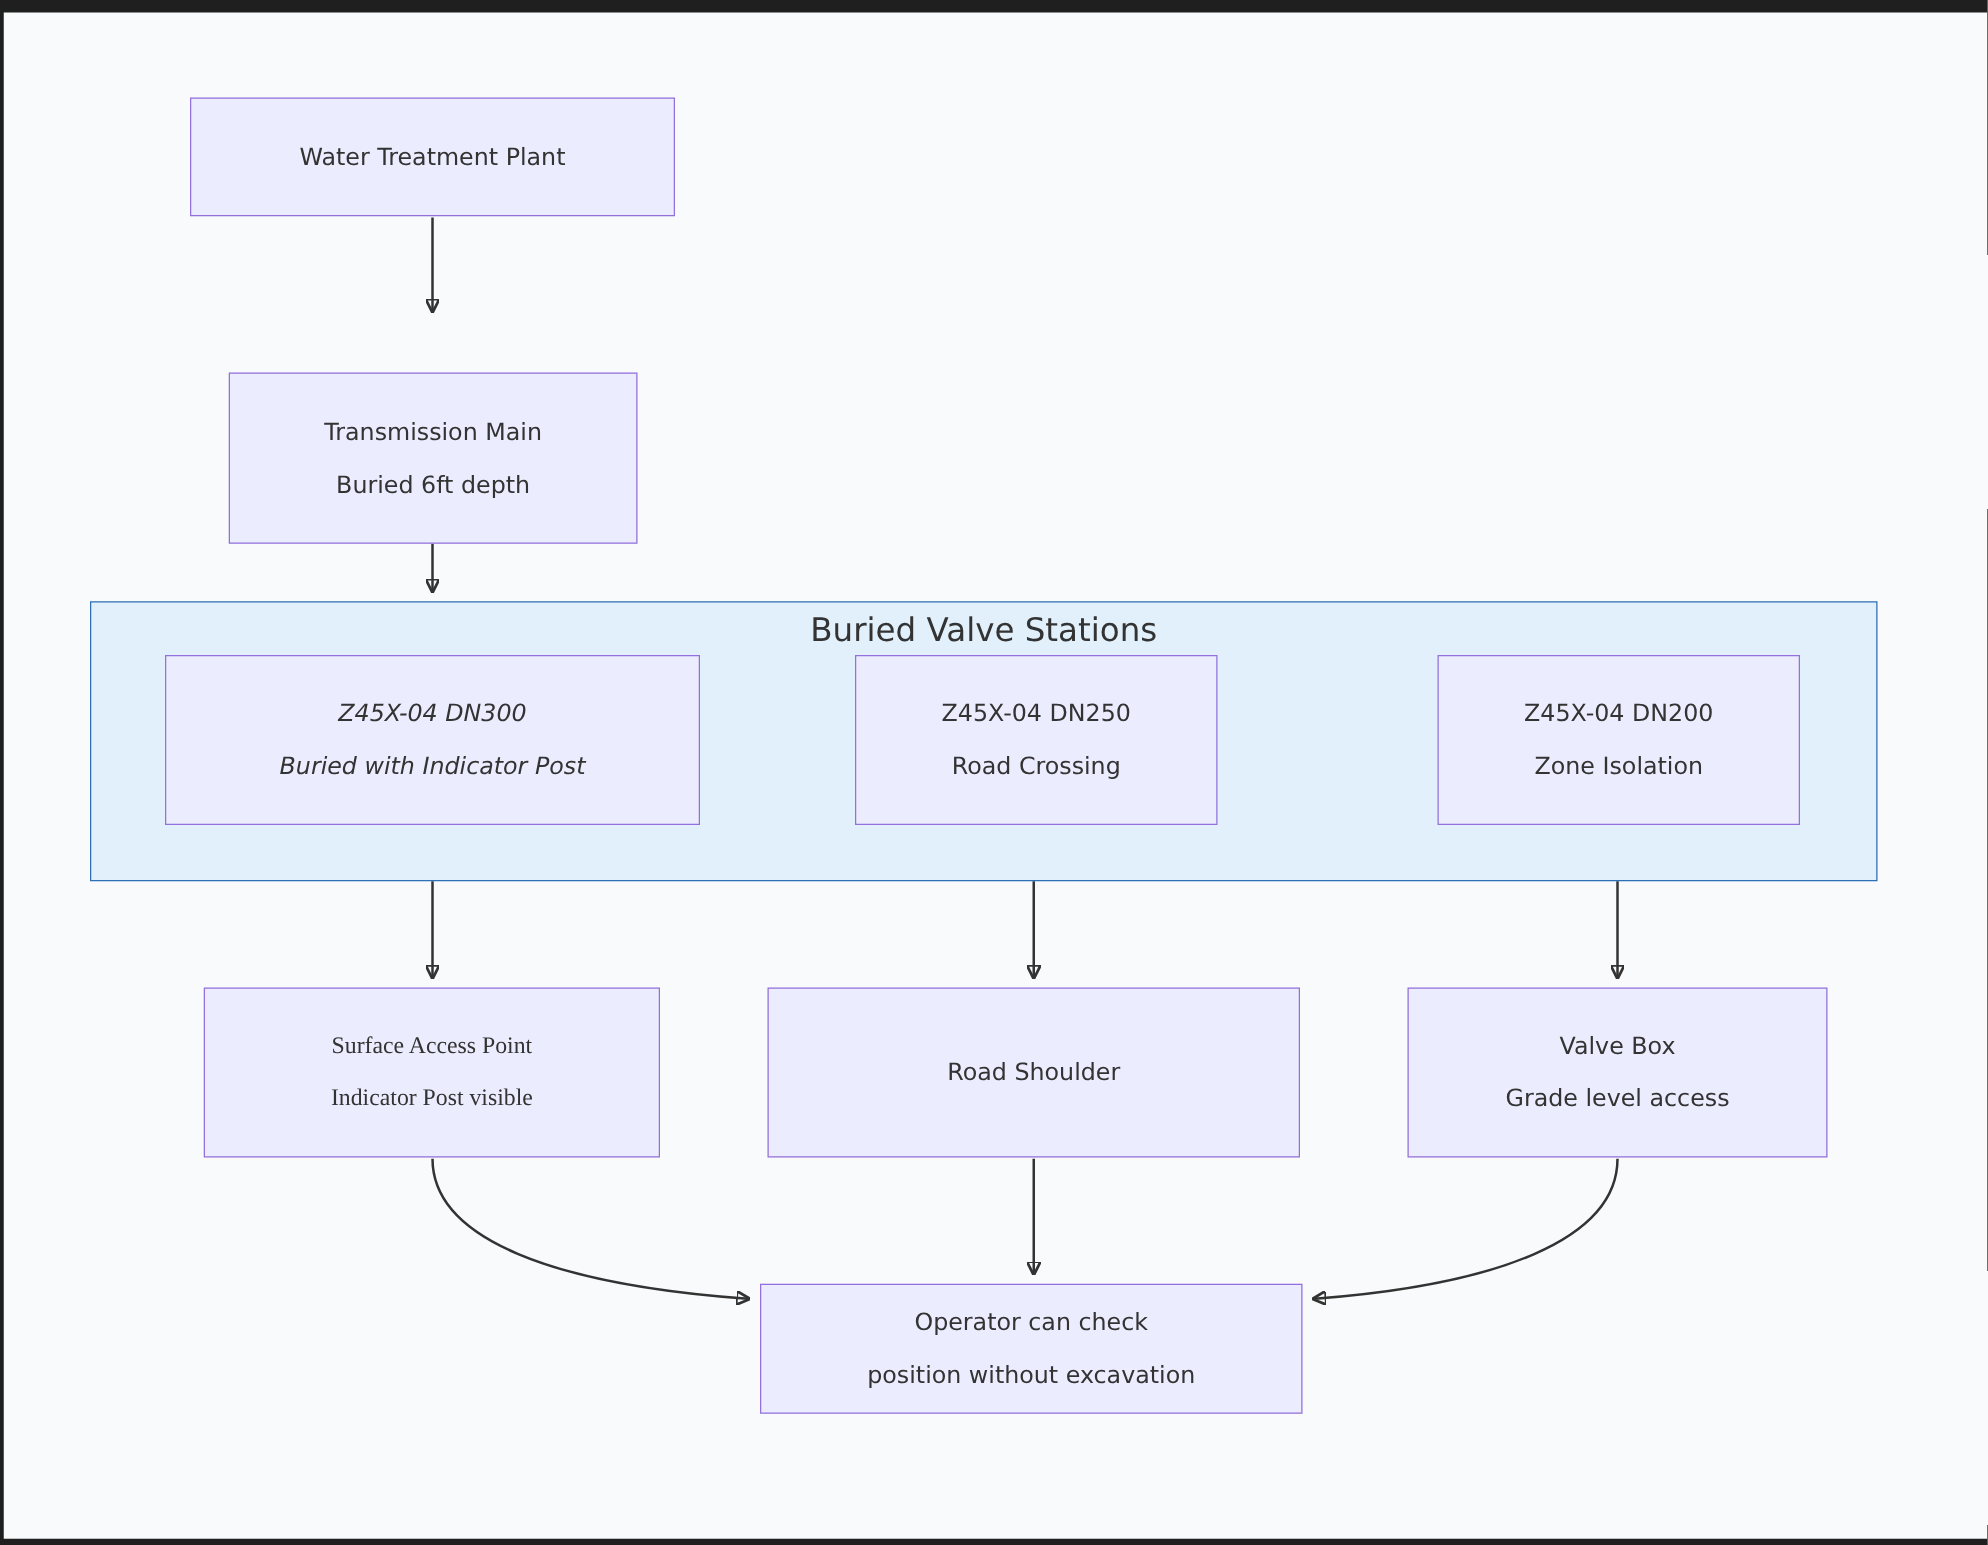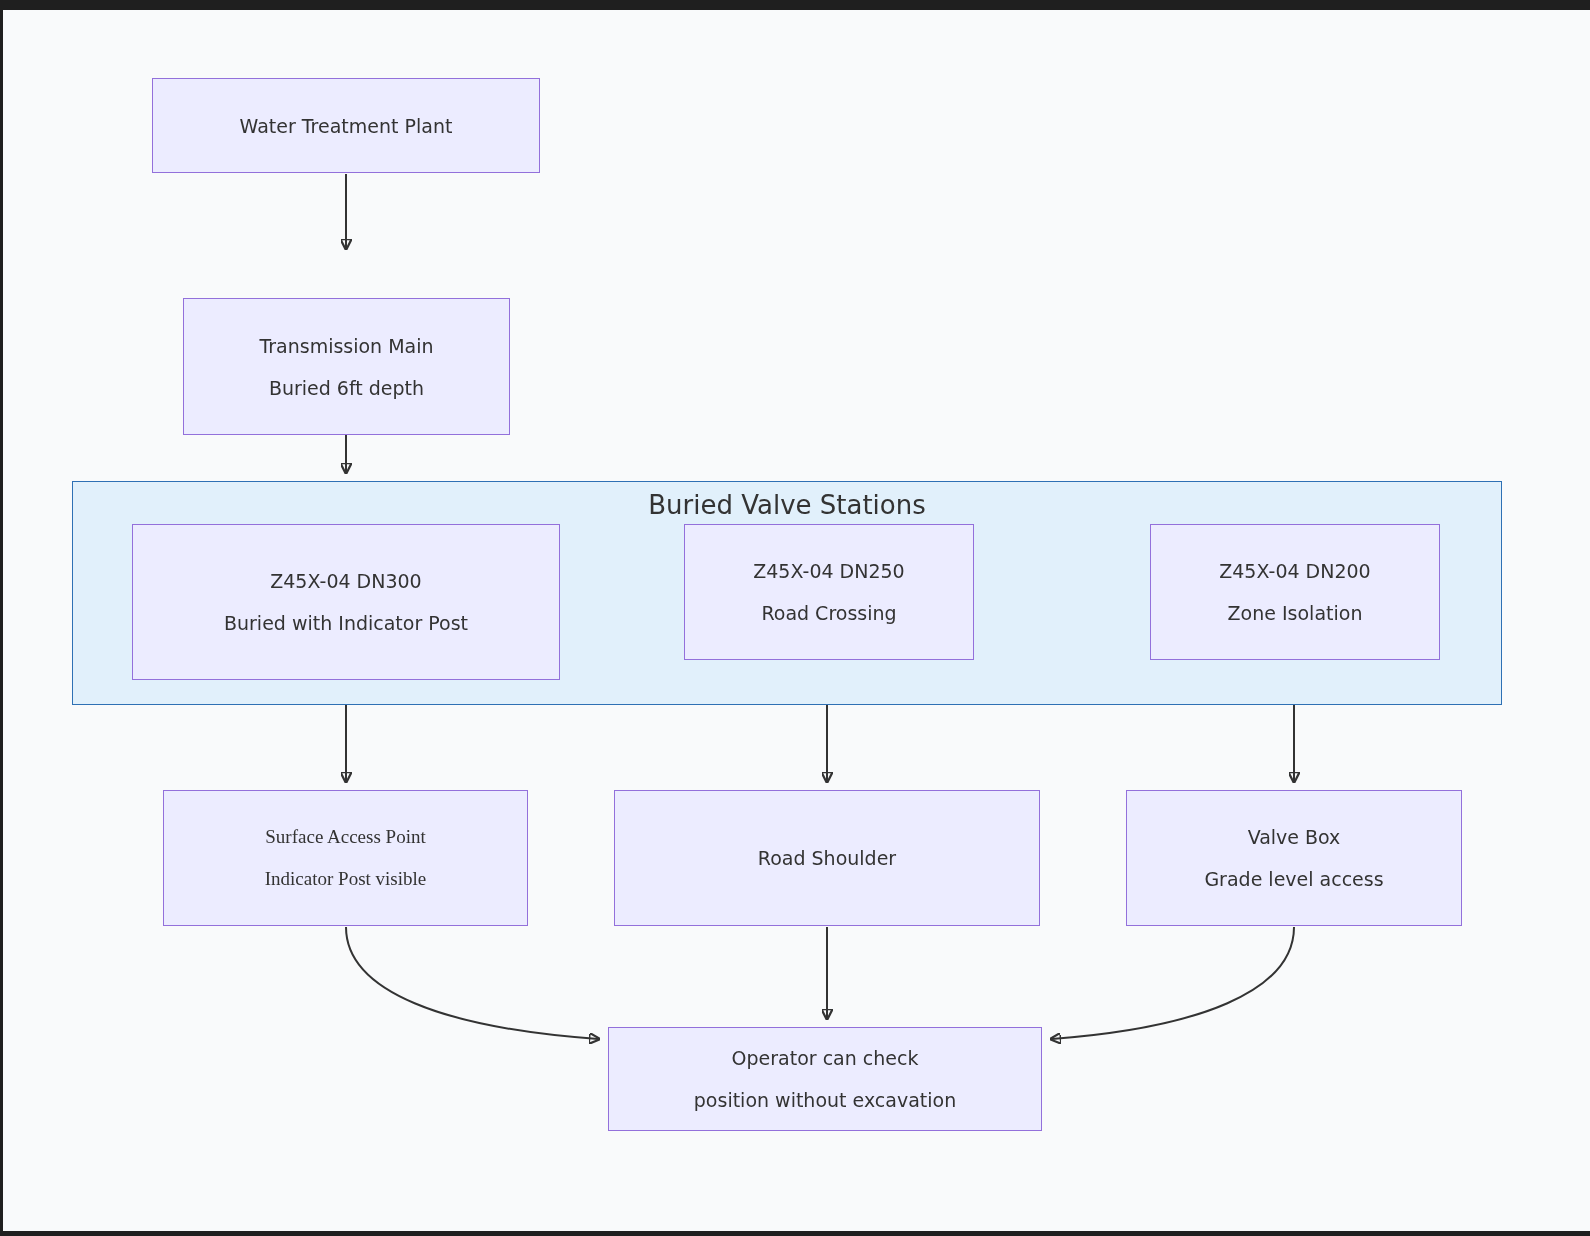--- a/index.html
+++ b/index.html
@@ -52,21 +52,21 @@
     justify-content:center;
     text-align:center;
     font-size:19px;
     line-height:42px;
   }
 
   
   #n-plant   {left:152px; top:78px;  width:388px; height:95px;}
   #n-main    {left:183px; top:258px; width:327px; height:137px;margin-top:40px;}
   #cluster   {left:72px;  top:481px; width:1430px;height:224px;}
-  #n-dn300   {left:132px; top:524px; width:428px; height:156px;}
+  #n-dn300   {left:132px; top:524px; width:428px; height:136px;font-style:italic;}
   #n-dn250   {left:684px; top:524px; width:290px; height:136px;}
   #n-dn200   {left:1150px;top:524px; width:290px; height:136px;}
   #n-surface {left:163px; top:790px; width:365px; height:136px;font-family:Liberation Serif, serif;}
   #n-shoulder{left:614px; top:790px; width:426px; height:136px;}
   #n-valvebox{left:1126px;top:790px; width:336px; height:136px;}
   #n-operator{left:608px; top:1027px;width:434px; height:104px;}
 </style>
 </head>
 <body>
 

